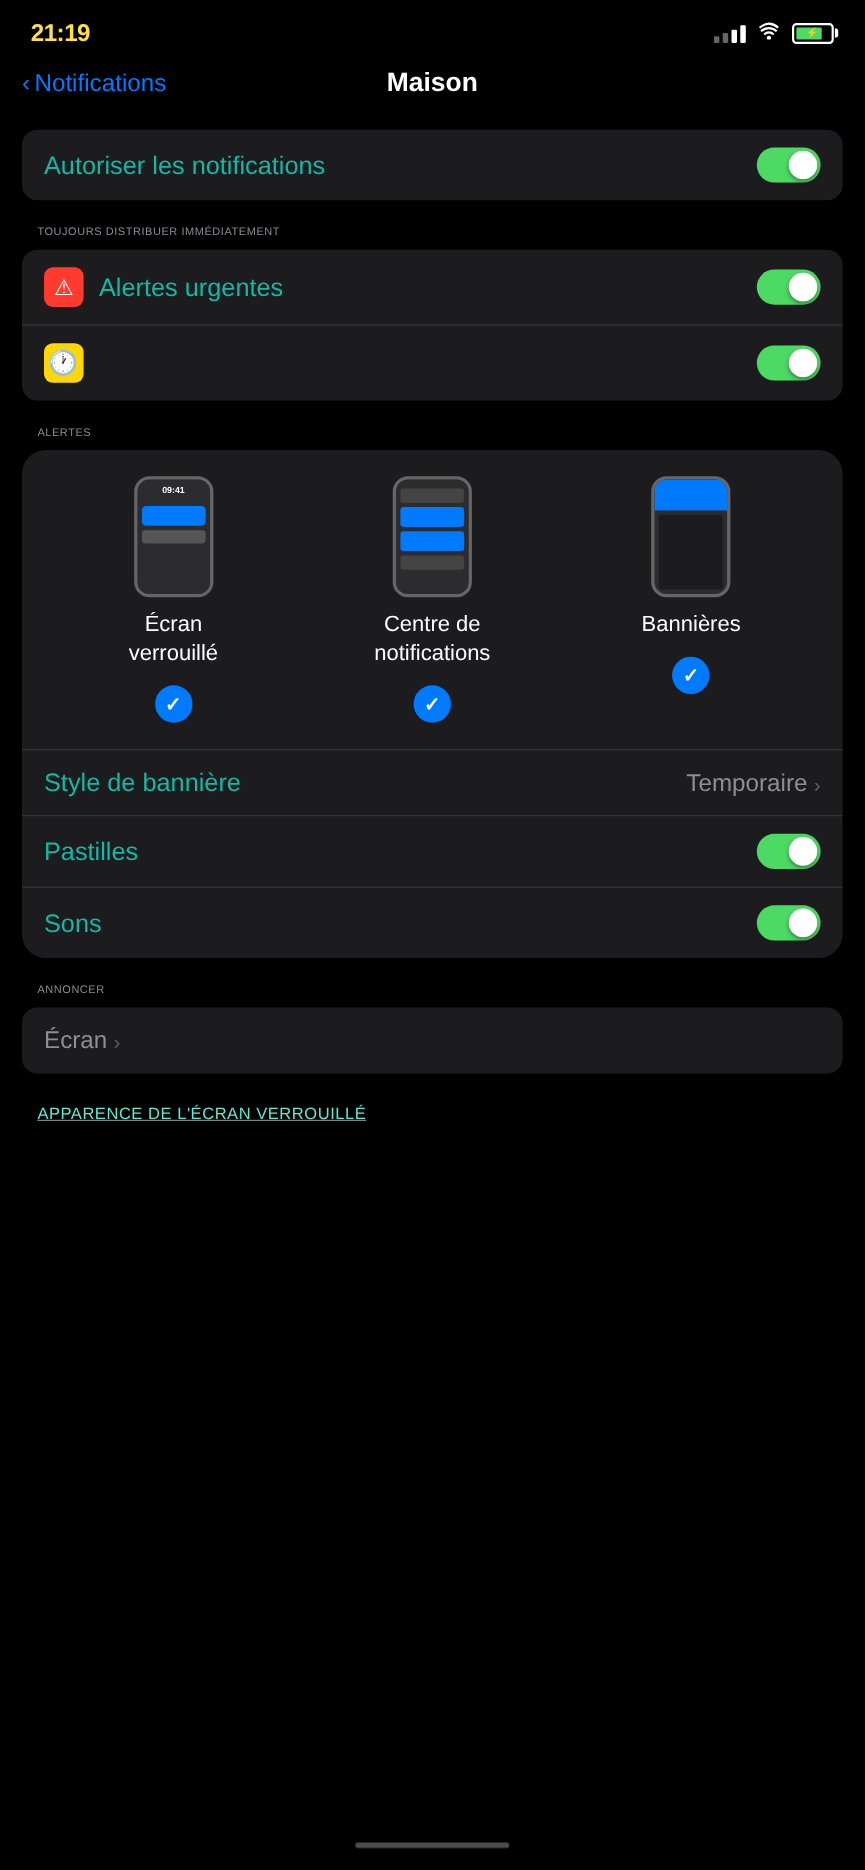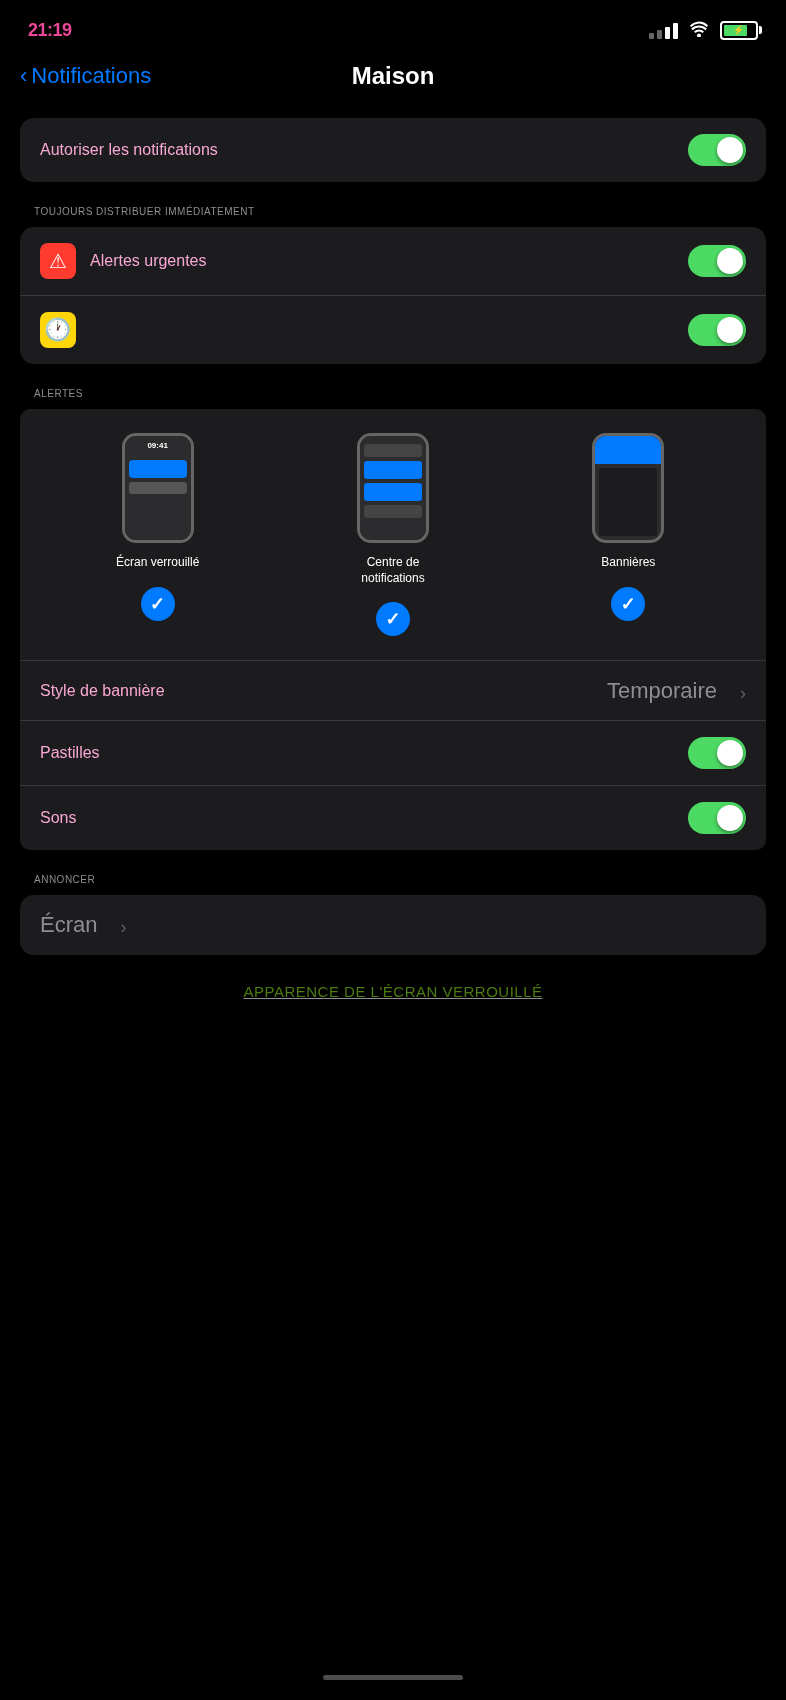--- a/index.html
+++ b/index.html
@@ -16,23 +16,23 @@
 
     
     .status-bar {
       display: flex;
       justify-content: space-between;
       align-items: center;
       padding: 14px 28px 8px 28px;
       height: 54px;
     }
     .status-time {
-      font-size: 18px;
+      font-size: 22px;
       font-weight: 700;
-      color: #ec4899;
+      color: #fde047;
       letter-spacing: -0.5px;
     }
     .status-icons {
       display: flex;
       align-items: center;
       gap: 10px;
     }
     .signal-bars {
       display: flex;
       align-items: flex-end;
@@ -148,22 +148,22 @@
       justify-content: space-between;
       padding: 16px 20px;
       min-height: 60px;
       border-bottom: 1px solid #38383A;
     }
     .row:last-child {
       border-bottom: none;
     }
 
     .row-label {
-      font-size: 16px;
-      color: #f9a8d4;
+      font-size: 23px;
+      color: #14b8a6;
     }
 
     .row-left {
       display: flex;
       align-items: center;
       gap: 14px;
       flex: 1;
     }
 
     .row-icon {
@@ -208,21 +208,21 @@
     .description-text {
       font-size: 17px;
       color: #8E8E93;
       line-height: 1.5;
       padding: 10px 34px 20px 34px;
     }
 
     
     .alerts-card {
       background: #1C1C1E;
-      border-radius: 10px;
+      border-radius: 22px;
       margin: 0 20px;
       overflow: hidden;
       padding: 24px 0 0 0;
     }
 
     .alert-options {
       display: flex;
       justify-content: space-around;
       align-items: flex-start;
       padding: 0 20px 16px 20px;
@@ -249,21 +249,21 @@
     .phone-notification-bar {
       position: absolute;
       background: #007AFF;
       height: 18px;
       left: 4px;
       right: 4px;
       border-radius: 4px;
     }
 
     .alert-label {
-      font-size: 12px;
+      font-size: 20px;
       color: #fff;
       text-align: center;
       line-height: 1.3;
     }
 
     .check-circle {
       width: 34px;
       height: 34px;
       background: #007AFF;
       border-radius: 50%;
@@ -280,21 +280,21 @@
 
     .divider {
       height: 1px;
       background: #38383A;
       margin: 0;
     }
 
     .row-value {
       display: flex;
       align-items: flex-end;
-      gap: 23px;
+      gap: 6px;
       color: #8E8E93;
       font-size: 22px;
     }
     .chevron-right {
       color: #636366;
       font-size: 18px;
     }
 
     
     .home-indicator {
@@ -309,29 +309,28 @@
     .home-bar {
       width: 140px;
       height: 5px;
       background: #fff;
       border-radius: 3px;
       opacity: 0.3;
     }
 
     .bottom-section-label {
       font-size: 15px;
-      color: #4d7c0f;
+      color: #5eead4;
       text-transform: uppercase;
       letter-spacing: 0.5px;
       padding: 0 34px;
       margin-bottom: 10px;
       margin-top: 28px;
       text-decoration: underline;
       text-decoration-color: #8E8E93;
-      text-align: center;
     }
   </style>
 </head>
 <body>
 
 <div class="status-bar">
   <div class="status-time">21:19</div>
   <div class="status-icons">
     <div class="signal-bars">
       <div class="signal-bar" style="height:6px; opacity:0.4;"></div>

